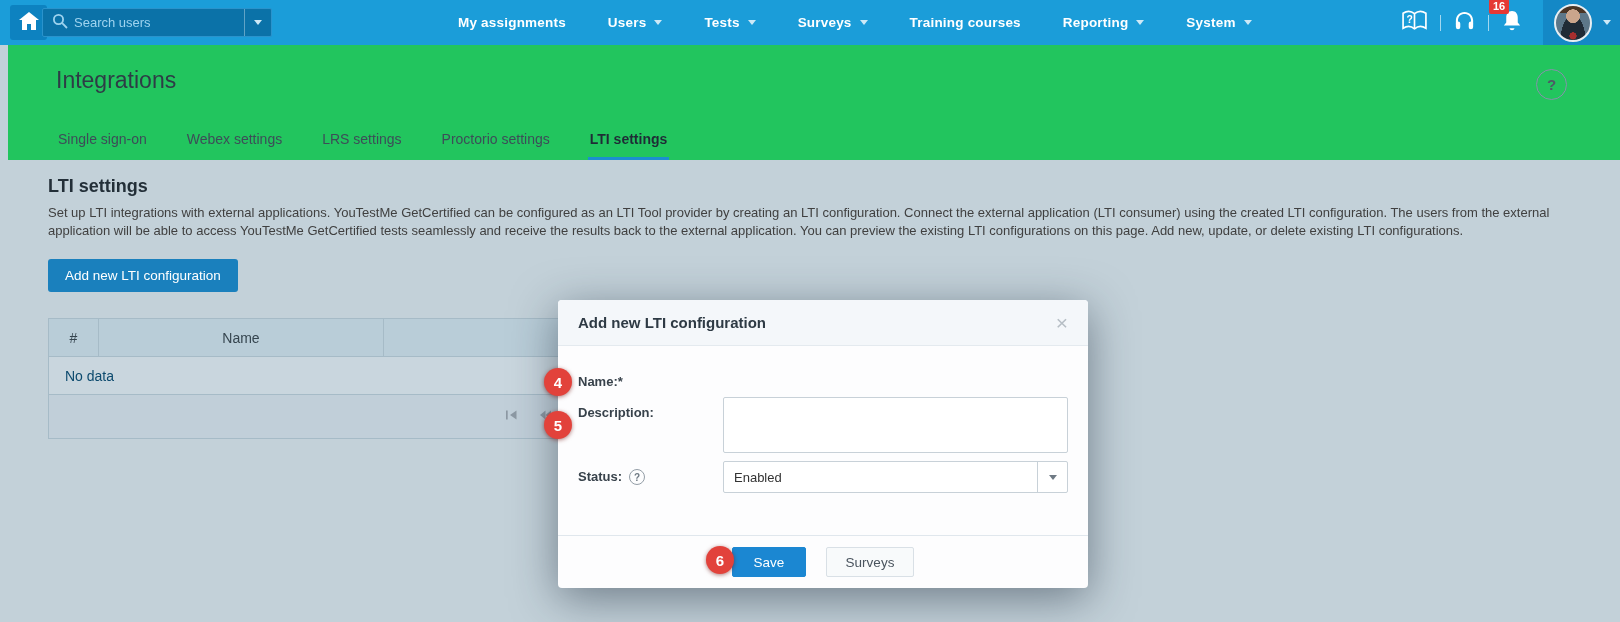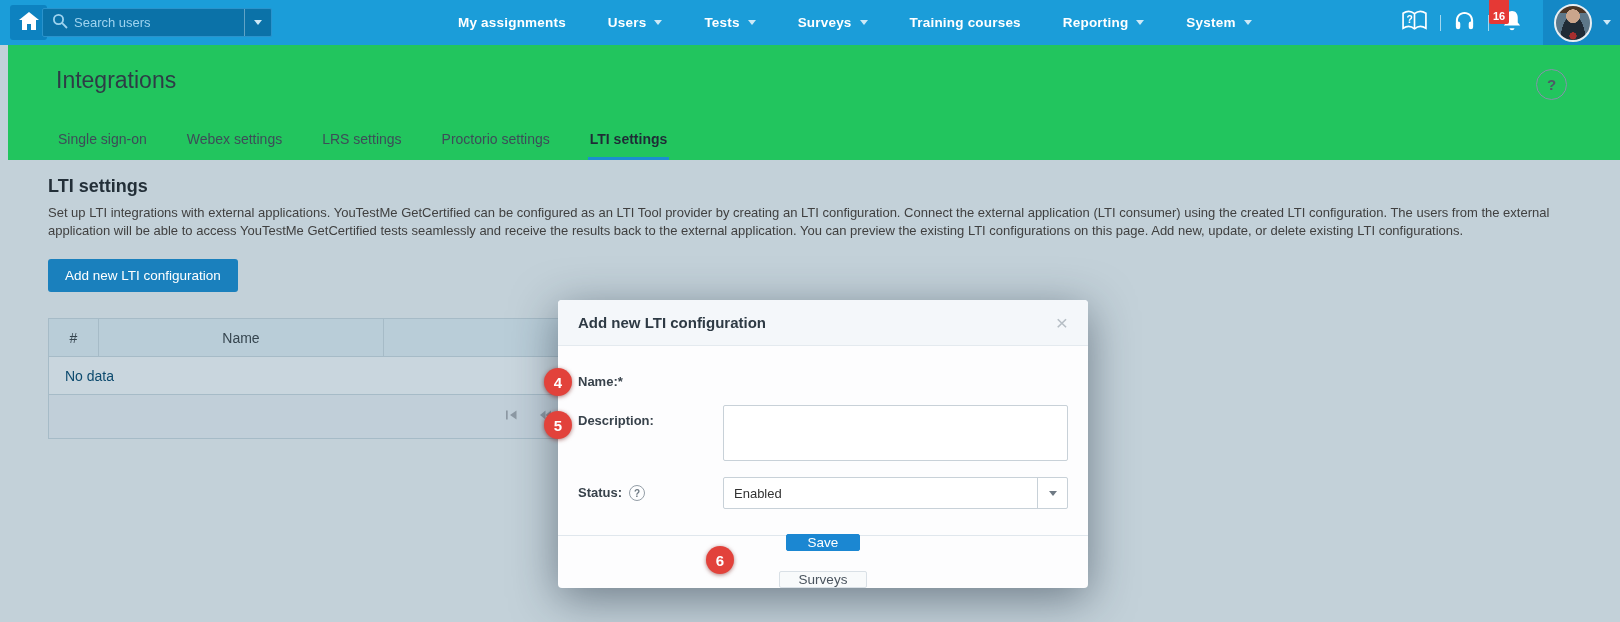--- a/index.html
+++ b/index.html
@@ -25,21 +25,21 @@
   .caret-down { width:0; height:0; border-left:4px solid transparent; border-right:4px solid transparent;
     border-top:5px solid #cde9f7; }
   .main-nav { position:absolute; left:458px; top:0; height:45px; display:flex; align-items:center; gap:42px; }
   .nav-item { color:#fff; font-size:13.5px; font-weight:bold; letter-spacing:.2px;
     display:flex; align-items:center; gap:8px; cursor:pointer; white-space:nowrap; }
   .topbar-right { position:absolute; right:0; top:0; height:45px; display:flex; align-items:center; }
   .tb-sep { width:1px; height:16px; background:rgba(255,255,255,.6); margin:0 12px; }
   .tb-icon { display:flex; align-items:center; justify-content:center; cursor:pointer; }
   .bell-wrap { position:relative; margin-right:20px; }
   .notif-badge { position:absolute; top:-10px; left:-12px; background:#e53935; color:#fff;
-    font-size:11px; font-weight:bold; padding:11px 4px 2px; border-radius:2px; line-height:1.1; }
+    font-size:11px; font-weight:bold; padding:1px 4px 2px; border-radius:2px; line-height:1.1; }
   .avatar-block { width:77px; height:45px; background:#1488c6; display:flex; align-items:center;
     padding-left:11px; gap:11px; }
   .avatar { width:38px; height:38px; border-radius:50%; border:2px solid #e8eef2; cursor:pointer;
     background:
       radial-gradient(circle at 50% 30%, #caa58c 0 23%, rgba(0,0,0,0) 24%),
       radial-gradient(circle at 50% 88%, #a82e2e 0 10%, rgba(0,0,0,0) 11%),
       radial-gradient(ellipse at 50% 105%, #202b36 0 52%, rgba(0,0,0,0) 53%),
       linear-gradient(180deg, #4a3526 0 22%, #5d7789 22% 100%);
   }
   
@@ -69,37 +69,37 @@
   .pg-btn { background:transparent; border:none; cursor:default; display:flex; align-items:center; padding:2px; }
   
   .modal { position:absolute; left:558px; top:300px; width:530px; height:288px; background:#fdfdfe;
     border-radius:4px; box-shadow:0 10px 45px rgba(25,40,55,.5); z-index:10; }
   .modal-header { height:46px; background:#f4f7fa; border-bottom:1px solid #e4eaef;
     border-radius:4px 4px 0 0; display:flex; align-items:center; padding:0 20px; }
   .modal-title { flex:1; font-size:15px; font-weight:bold; color:#2e3a44; }
   .modal-close { background:none; border:none; color:#b6bec5; font-size:21px; line-height:1;
     cursor:pointer; font-family:inherit; }
   .modal-body { padding:20px 20px 0; }
-  .field-row { display:flex; margin-bottom:16px; }
+  .field-row { display:flex; margin-bottom:8px; }
   .field-label { width:145px; flex:none; padding-top:8px; font-size:13px; font-weight:bold; color:#38424b;
     display:flex; gap:7px; align-items:flex-start; }
   .text-input { flex:1; height:32px; border:1px solid #c8d1d8; border-radius:2px; background:#fff;
     padding:0 10px; font-size:13px; color:#333; font-family:inherit; outline:none; }
   .text-area { flex:1; height:56px; border:1px solid #c8d1d8; border-radius:2px; background:#fff;
     padding:6px 10px; font-size:13px; color:#333; font-family:inherit; resize:none; outline:none; }
   .status-select { flex:1; height:32px; border:1px solid #c8d1d8; border-radius:2px; background:#fff;
     display:flex; align-items:center; cursor:pointer; }
   .status-value { flex:1; padding:0 10px; font-size:13px; color:#333; }
   .select-caret-box { width:30px; height:100%; border-left:1px solid #c8d1d8;
     display:flex; align-items:center; justify-content:center; }
   .select-caret-box .caret-down { border-top-color:#6f7a84; }
   .help-mini { width:16px; height:16px; flex:none; margin-top:6px; border:1px solid #949ea7; border-radius:50%;
     color:#6f7a84; font-size:10px; font-weight:bold; display:flex; align-items:center; justify-content:center; }
   .modal-footer { position:absolute; left:0; bottom:0; width:100%; height:53px; border-top:1px solid #e0e7ed;
-    display:flex; align-items:center; justify-content:flex-end; gap:20px;flex-direction:column; }
+    display:flex; align-items:center; justify-content:center; gap:20px; }
   .save-btn { width:74px; height:30px; background:#1b87d2; border:1px solid #1b87d2; color:#fff;
     font-size:13.5px; border-radius:2px; font-family:inherit; cursor:pointer; }
   .cancel-btn { width:88px; height:30px; background:#f8fafb; border:1px solid #d9e0e6; color:#4a545e;
     font-size:13.5px; border-radius:2px; font-family:inherit; cursor:pointer; }
   .step-badge { position:absolute; width:28px; height:28px; border-radius:50%; background:#e2423b;
     color:#fff; font-weight:bold; font-size:15px; display:flex; align-items:center; justify-content:center;
     box-shadow:0 1px 4px rgba(110,18,14,.55); z-index:12; }
   .badge-4 { left:-14px; top:68px; }
   .badge-5 { left:-14px; top:111px; }
   .badge-6 { left:148px; top:246px; }

